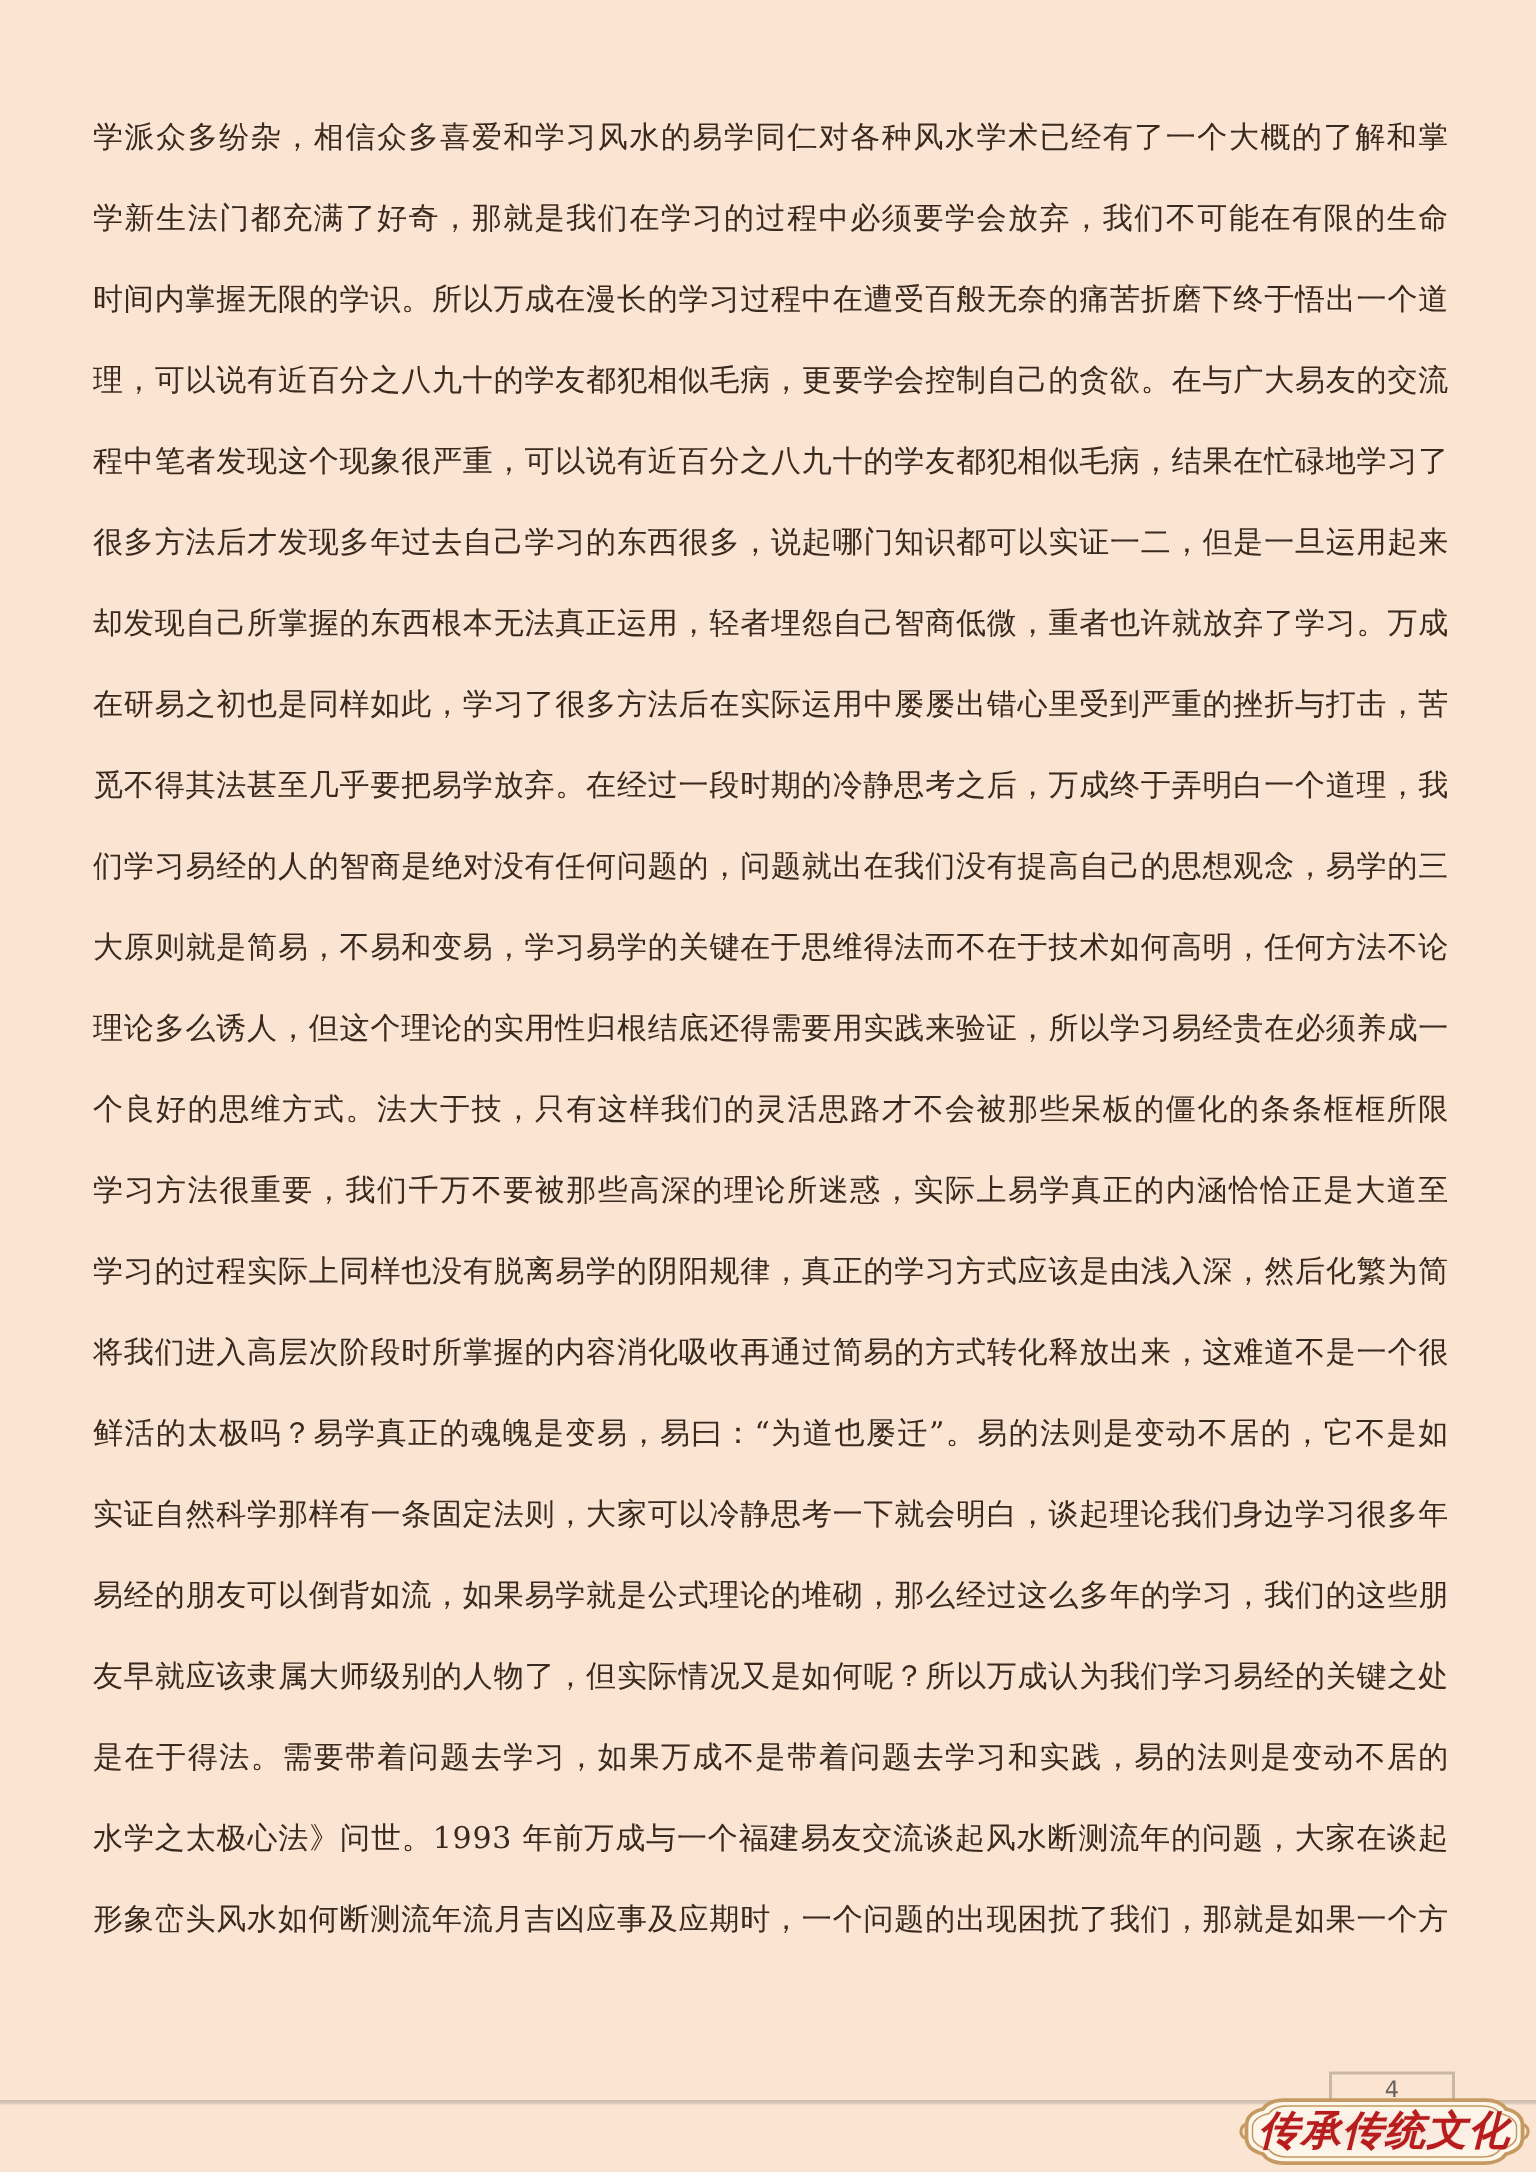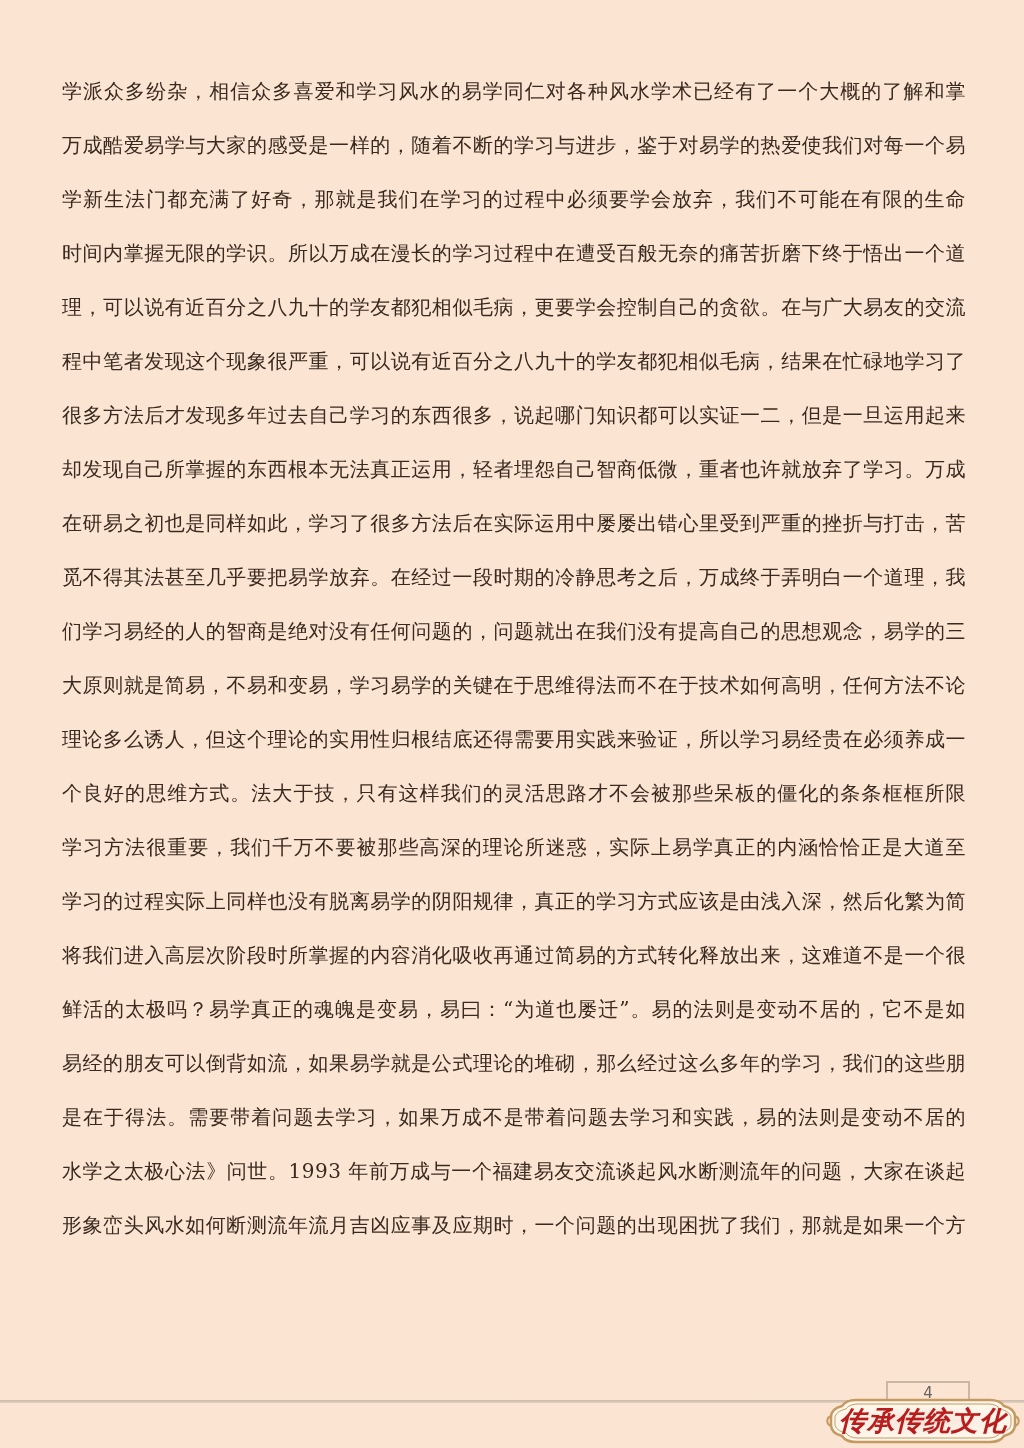--- a/index.html
+++ b/index.html
@@ -89,38 +89,39 @@
     filter: blur(2px);
   }
 </style>
 </head>
 <body>
 
 <div class="page">
 
   <div class="text-body">
     <p class="line">学派众多纷杂，相信众多喜爱和学习风水的易学同仁对各种风水学术已经有了一个大概的了解和掌握，</p>
-    <p class="line">万成酷爱易学与大家的感受是一样的，随着不断的学习与进步，鉴于对易学的热爱使我们对每一个易</p>
     <p class="line">学新生法门都充满了好奇，那就是我们在学习的过程中必须要学会放弃，我们不可能在有限的生命</p>
     <p class="line">时间内掌握无限的学识。所以万成在漫长的学习过程中在遭受百般无奈的痛苦折磨下终于悟出一个道</p>
     <p class="line">理，可以说有近百分之八九十的学友都犯相似毛病，更要学会控制自己的贪欲。在与广大易友的交流过</p>
     <p class="line">程中笔者发现这个现象很严重，可以说有近百分之八九十的学友都犯相似毛病，结果在忙碌地学习了</p>
     <p class="line">很多方法后才发现多年过去自己学习的东西很多，说起哪门知识都可以实证一二，但是一旦运用起来</p>
     <p class="line">却发现自己所掌握的东西根本无法真正运用，轻者埋怨自己智商低微，重者也许就放弃了学习。万成</p>
     <p class="line">在研易之初也是同样如此，学习了很多方法后在实际运用中屡屡出错心里受到严重的挫折与打击，苦</p>
     <p class="line">觅不得其法甚至几乎要把易学放弃。在经过一段时期的冷静思考之后，万成终于弄明白一个道理，我</p>
     <p class="line">们学习易经的人的智商是绝对没有任何问题的，问题就出在我们没有提高自己的思想观念，易学的三</p>
     <p class="line">大原则就是简易，不易和变易，学习易学的关键在于思维得法而不在于技术如何高明，任何方法不论</p>
     <p class="line">理论多么诱人，但这个理论的实用性归根结底还得需要用实践来验证，所以学习易经贵在必须养成一</p>
     <p class="line">个良好的思维方式。法大于技，只有这样我们的灵活思路才不会被那些呆板的僵化的条条框框所限制。</p>
     <p class="line">学习方法很重要，我们千万不要被那些高深的理论所迷惑，实际上易学真正的内涵恰恰正是大道至简，</p>
     <p class="line">学习的过程实际上同样也没有脱离易学的阴阳规律，真正的学习方式应该是由浅入深，然后化繁为简</p>
     <p class="line">将我们进入高层次阶段时所掌握的内容消化吸收再通过简易的方式转化释放出来，这难道不是一个很</p>
     <p class="line">鲜活的太极吗？易学真正的魂魄是变易，易曰：“为道也屡迁”。易的法则是变动不居的，它不是如</p>
+    <p class="line">实证自然科学那样有一条固定法则，大家可以冷静思考一下就会明白，谈起理论我们身边学习很多年</p>
     <p class="line">易经的朋友可以倒背如流，如果易学就是公式理论的堆砌，那么经过这么多年的学习，我们的这些朋</p>
+    <p class="line">友早就应该隶属大师级别的人物了，但实际情况又是如何呢？所以万成认为我们学习易经的关键之处</p>
     <p class="line">是在于得法。需要带着问题去学习，如果万成不是带着问题去学习和实践，易的法则是变动不居的《风</p>
     <p class="line">水学之太极心法》问世。1993 年前万成与一个福建易友交流谈起风水断测流年的问题，大家在谈起</p>
     <p class="line">形象峦头风水如何断测流年流月吉凶应事及应期时，一个问题的出现困扰了我们，那就是如果一个方</p>
   </div>
 
   <div class="footer-rule"></div>
 
   <div class="page-number-box">
     <span>4</span>
   </div>

